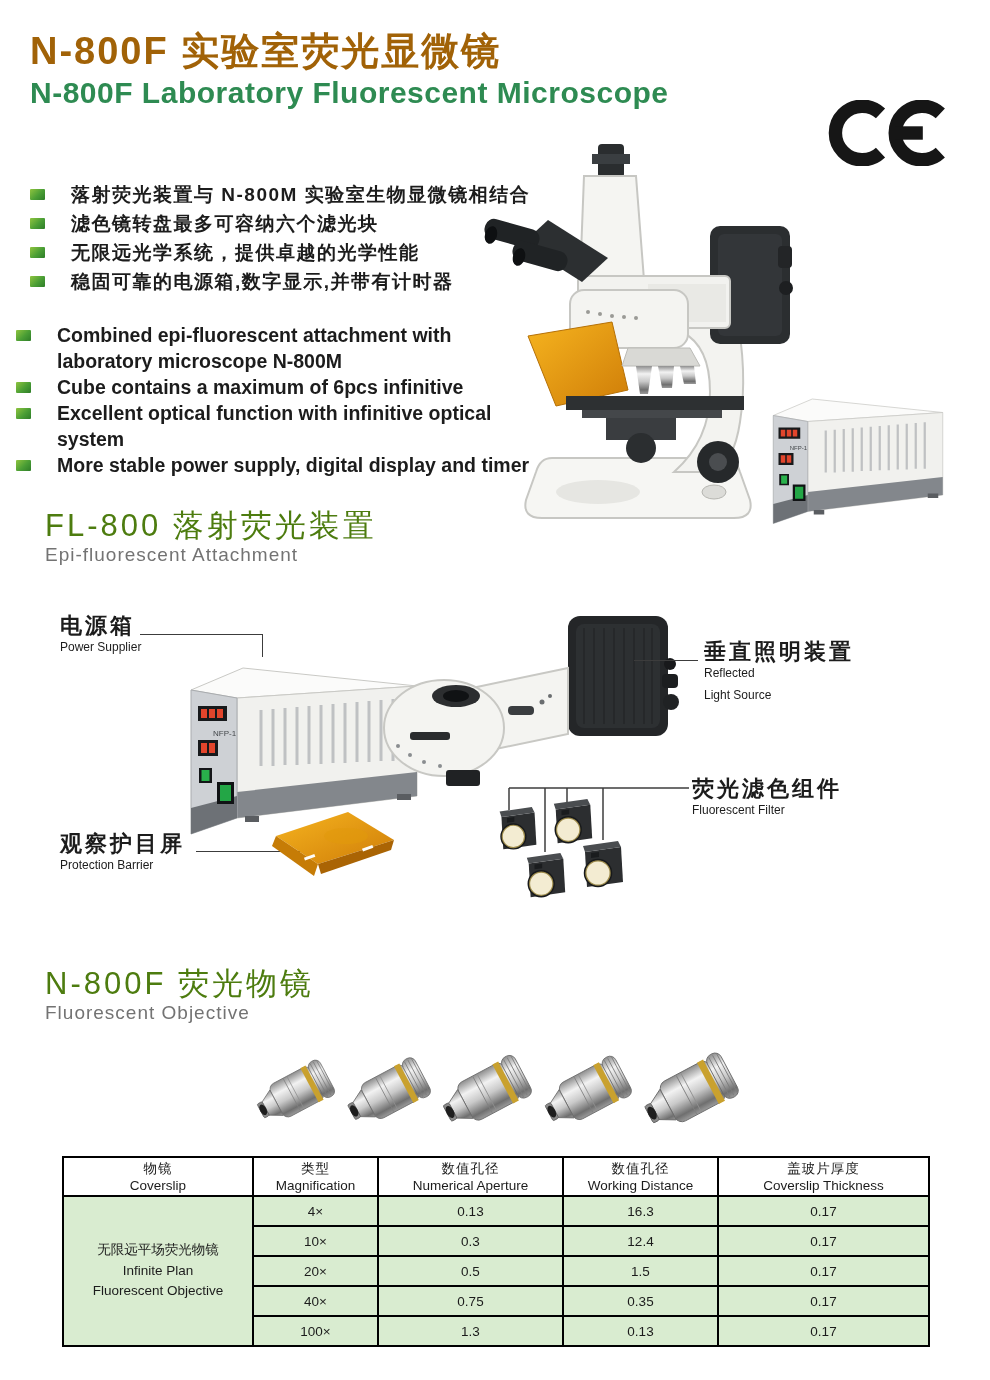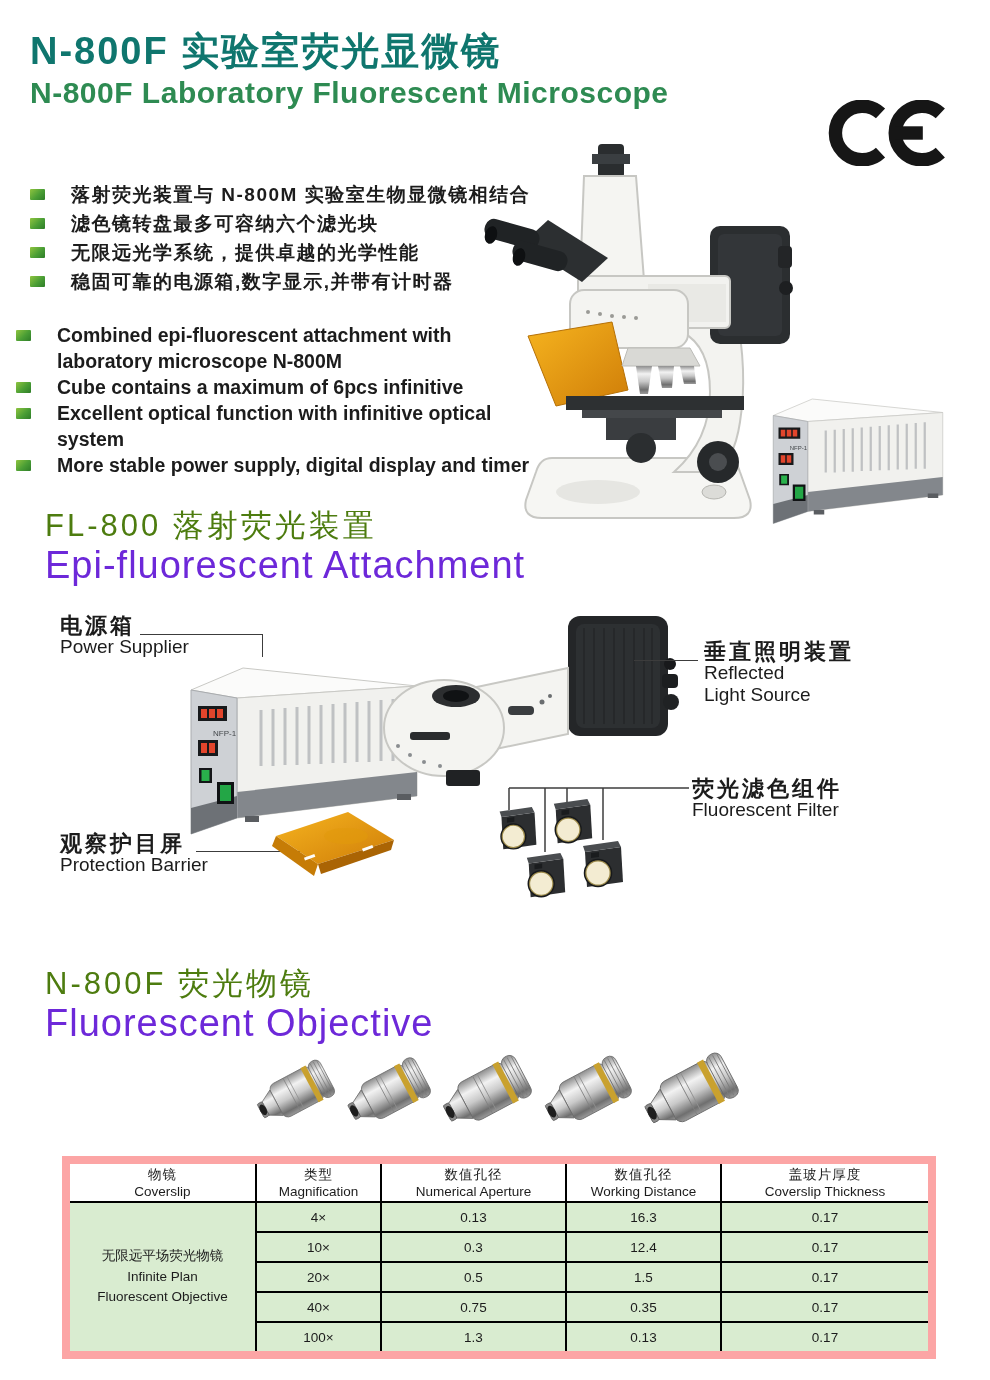--- a/index.html
+++ b/index.html
@@ -1,44 +1,44 @@
 <!DOCTYPE html>
 <html><head>
 <meta charset="utf-8">
 <style>
   html,body{margin:0;padding:0;background:#fff;}
   .page{position:relative;width:990px;height:1380px;background:#fff;overflow:hidden;
         font-family:"Liberation Sans",sans-serif;color:#1c1c1c;}
   .abs{position:absolute;}
   
-  .title-zh{left:30px;top:26px;font-size:38px;font-weight:700;color:#0f766e;letter-spacing:2px;}
+  .title-zh{left:30px;top:26px;font-size:38px;font-weight:700;color:#a16207;letter-spacing:2px;}
   .title-en{left:30px;top:76px;font-size:30px;font-weight:700;color:#2e8b52;letter-spacing:.5px;}
   .sec-zh{font-size:31px;color:#4d7c0f;letter-spacing:3px;}
-  .sec-en{font-size:38px;color:#6d28d9;letter-spacing:1px;}
+  .sec-en{font-size:19px;color:#737373;letter-spacing:1px;}
   
   .feat{list-style:none;margin:0;padding:0;}
   .feat li{display:flex;align-items:flex-start;font-weight:bold;}
   .bullet{flex:0 0 15px;width:15px;height:11px;margin-top:8px;border-radius:1px;
           background:linear-gradient(135deg,#8fc43f 0%,#4a9e35 55%,#2e7d28 100%);}
   .feat-zh li{margin-bottom:2px;}
   .feat-zh .txt{margin-left:26px;font-size:19px;letter-spacing:1.5px;line-height:27px;}
   .feat-en li{margin-bottom:0;}
   .feat-en .txt{margin-left:26px;font-size:19.5px;line-height:26px;white-space:pre-line;}
   
   .callout .zh{font-size:22px;letter-spacing:3px;line-height:21px;font-weight:bold;}
-  .callout .en{font-size:19px;line-height:22px;white-space:pre-line;}
+  .callout .en{font-size:12px;line-height:22px;white-space:pre-line;}
   
   .line-tr{border-top:1.5px solid #3c3c3c;border-right:1.5px solid #3c3c3c;}
   .line-t{border-top:1.5px solid #3c3c3c;}
   
   .obj-row{left:250px;top:1040px;width:490px;height:108px;display:flex;align-items:center;justify-content:space-between;}
   .obj{display:block;}
   
   table.spec{position:absolute;left:62px;top:1156px;width:866px;border-collapse:collapse;
-             border:8px solid #fca5a5;table-layout:fixed;}
+             border:1px solid #fca5a5;table-layout:fixed;}
   table.spec th,table.spec td{border:2px solid #000;text-align:center;vertical-align:middle;
              font-size:13.5px;padding:2px 3px;}
   table.spec th{background:#fff;font-weight:400;}
   table.spec td{background:#d9ecd0;height:24px;}
   .hd .zh{letter-spacing:1px;}
   .group-cell{white-space:pre-line;line-height:1.55;}
   .sr{position:absolute;width:1px;height:1px;overflow:hidden;clip:rect(0 0 0 0);}
 </style>
 </head>
 <body>

